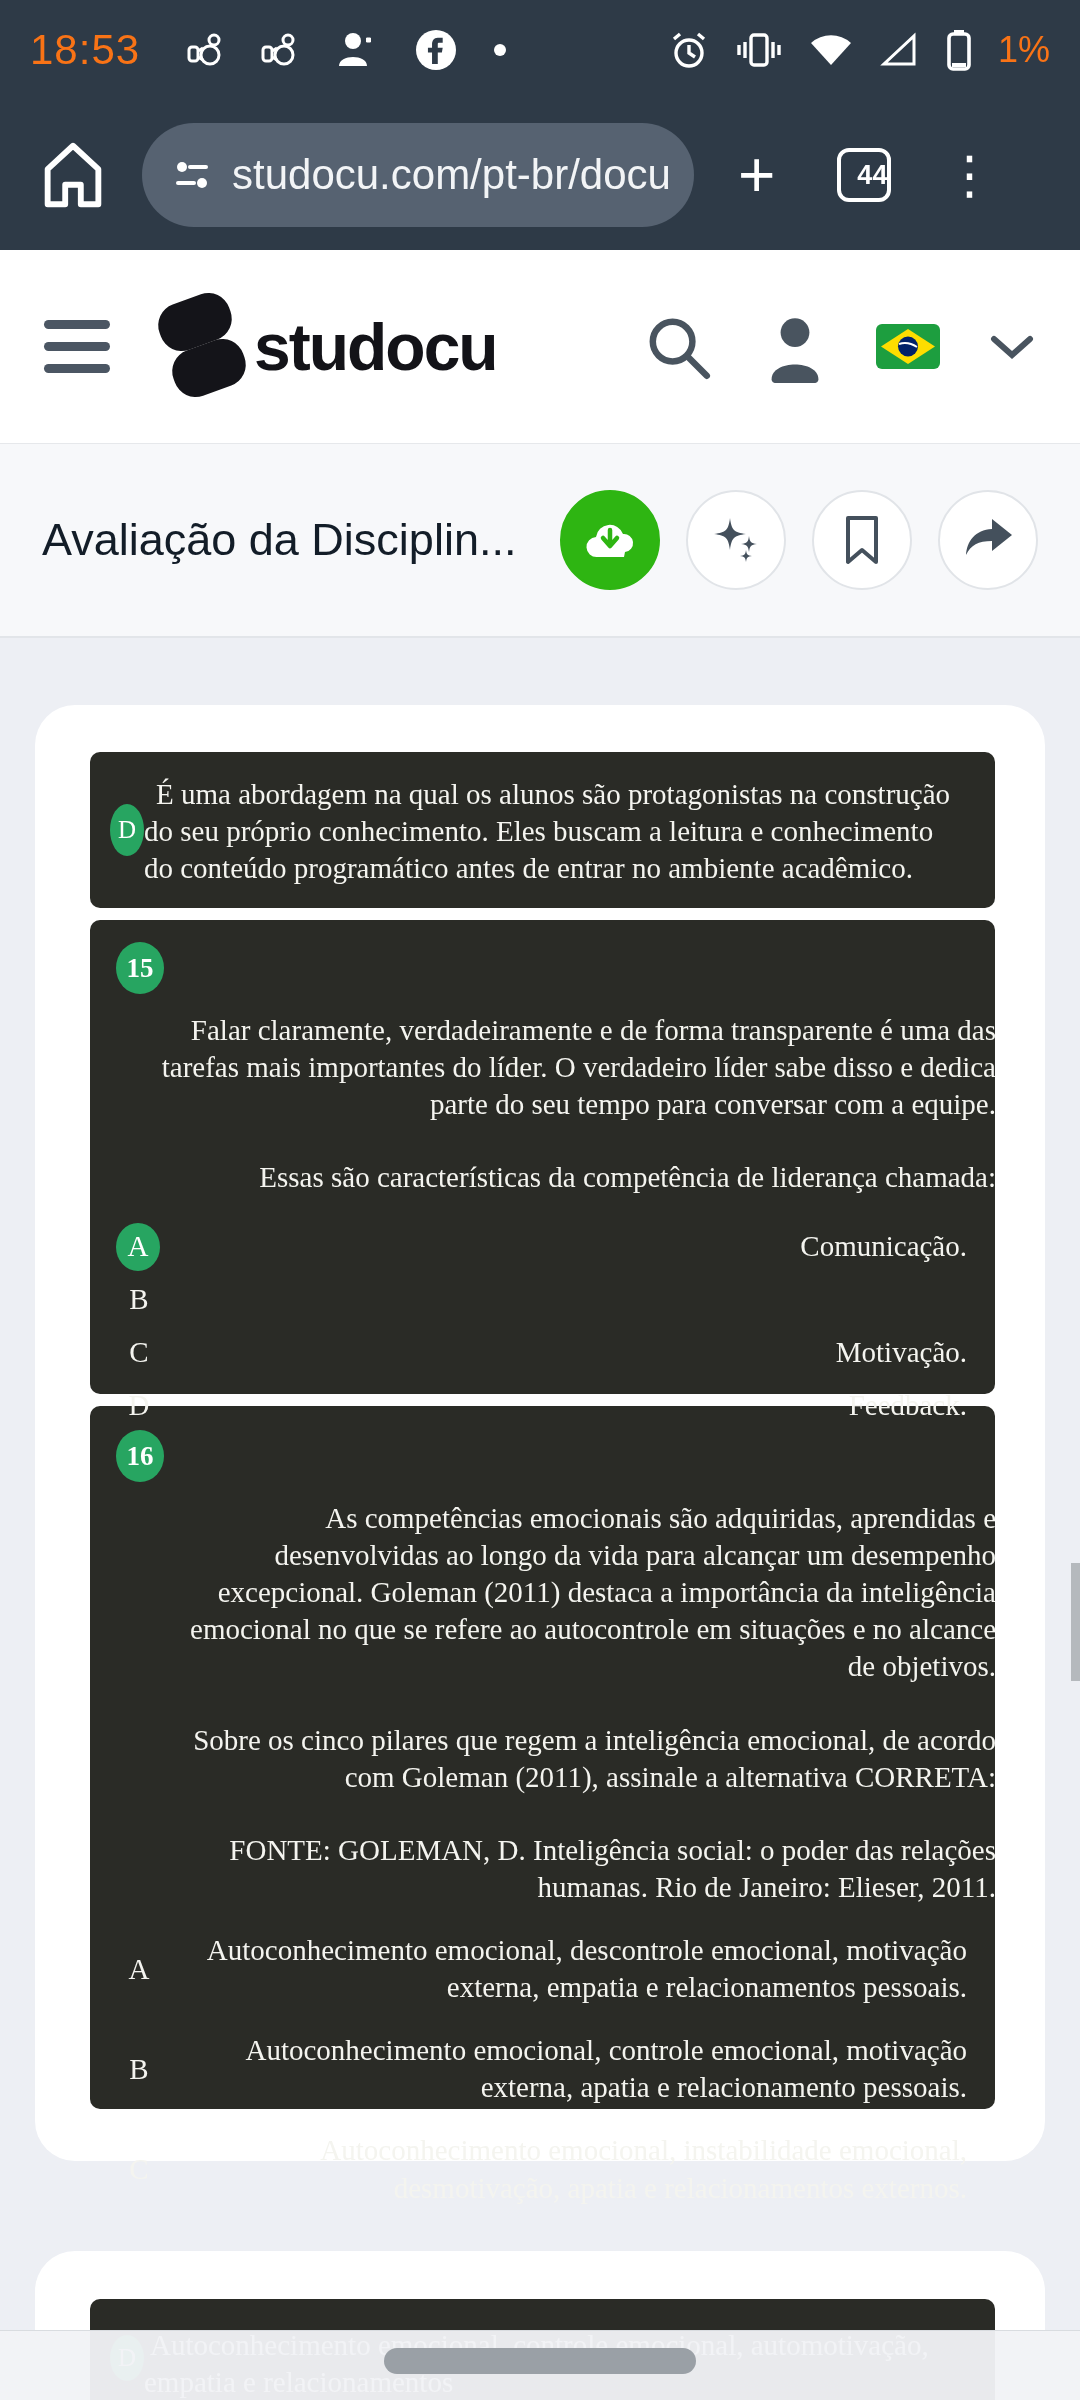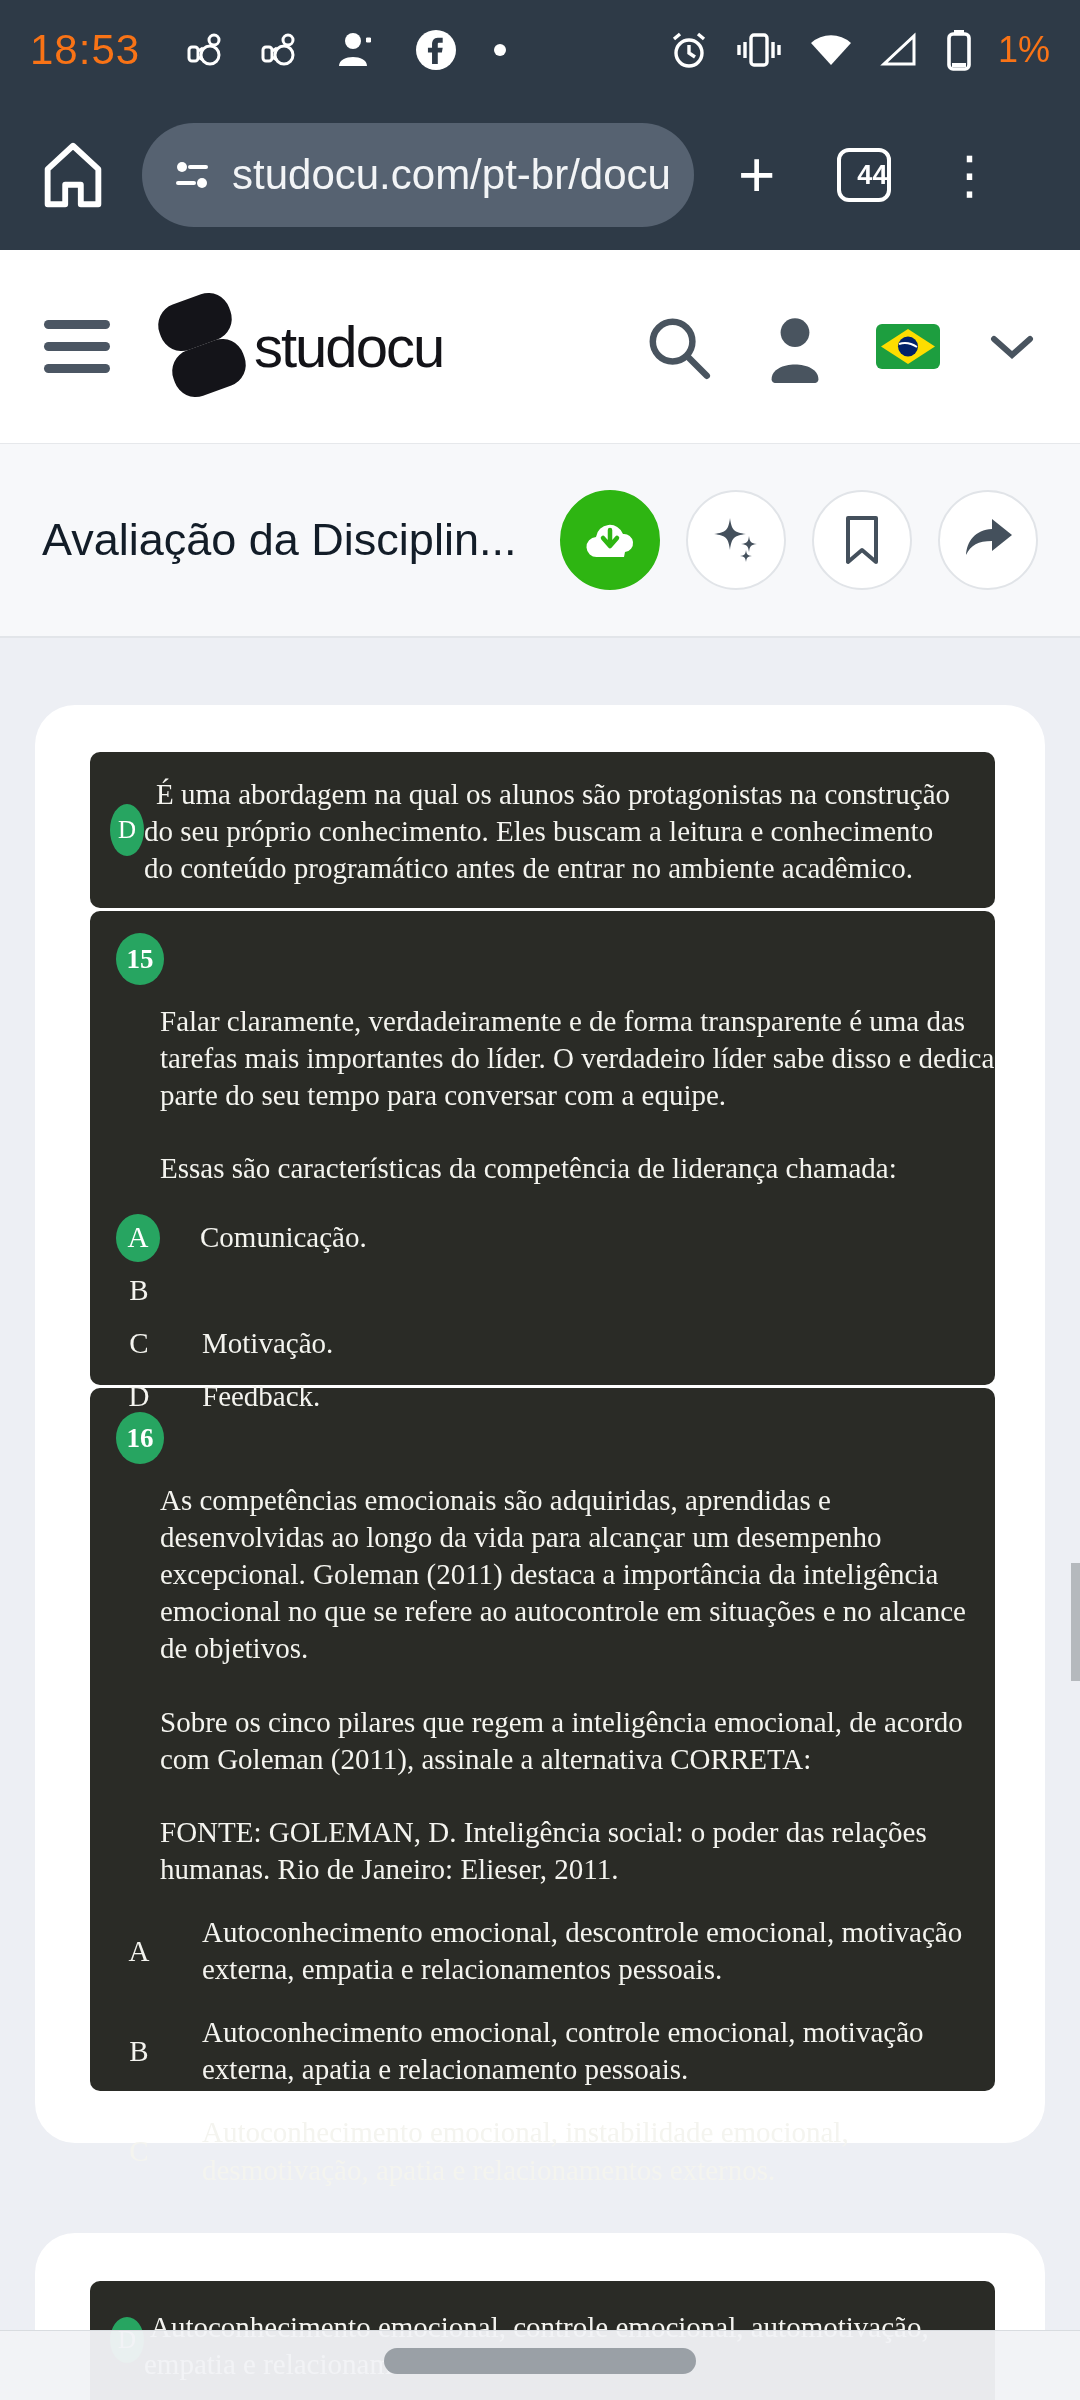--- a/index.html
+++ b/index.html
@@ -31,41 +31,41 @@
   .site-header{position:absolute;left:0;top:250px;width:1080px;height:194px;background:#fff;
     border-bottom:1px solid #e6e8eb;display:flex;align-items:center;padding:0 44px;}
   .hamburger{width:66px;display:flex;flex-direction:column;gap:13px;}
   .hamburger span{height:9px;border-radius:5px;background:#4b5663;}
   .logo{display:flex;align-items:center;margin-left:42px;}
   .logo-mark{position:relative;width:96px;height:122px;}
   .logo-mark i{position:absolute;display:block;background:#141419;border-radius:22px;
     width:74px;height:48px;transform:rotate(-20deg);}
   .logo-mark i.t{left:6px;top:12px;}
   .logo-mark i.b{left:20px;top:58px;}
-  .logo-word{font-size:58px;font-weight:400;color:#131318;letter-spacing:-2px;margin-left:6px;}
+  .logo-word{font-size:66px;font-weight:700;color:#131318;letter-spacing:-2px;margin-left:6px;}
   .header-right{margin-left:auto;display:flex;align-items:center;gap:48px;}
   .flag{width:64px;height:45px;border-radius:6px;overflow:hidden;}
 
   
   .doc-header{position:absolute;left:0;top:444px;width:1080px;height:194px;background:#f7f8fa;
     border-bottom:2px solid #e2e5e9;display:flex;align-items:center;padding:0 42px;}
   .doc-title{font-size:45px;font-weight:500;color:#131d28;width:500px;white-space:nowrap;overflow:hidden;}
   .doc-actions{margin-left:auto;display:flex;align-items:center;gap:26px;}
   .round-btn{width:100px;height:100px;border-radius:50%;display:flex;align-items:center;
     justify-content:center;background:#fff;border:2px solid #e1e4e8;}
   .round-btn.green{background:#2eb512;border-color:#2eb512;}
 
   
   .content{position:absolute;left:0;top:638px;width:1080px;height:1762px;}
   .card{background:#fff;border-radius:40px;margin:0 35px;}
   .card1{margin-top:67px;padding:47px 50px 52px 55px;}
   .card2{margin-top:90px;border-radius:40px 40px 0 0;padding:48px 50px 0 55px;height:210px;}
   .dark{background:#2a2b26;border-radius:10px;color:#f4f4ef;
     font-family:"Liberation Serif",serif;font-size:29px;line-height:1.28;}
-  .dark + .dark{margin-top:3px;}
+  .dark + .dark{margin-top:12px;text-align:right;}
   .s1{height:156px;padding:24px 28px 0 20px;}
   .s2{height:474px;padding:22px 28px 0 26px;}
   .s3{height:703px;padding:24px 28px 0 26px;}
   .s4{height:138px;border-radius:10px 10px 0 0;padding:28px 28px 0 20px;}
   .q-badge{width:48px;height:52px;border-radius:50%;background:#27a561;color:#fff;
     display:flex;align-items:center;justify-content:center;font-weight:bold;font-size:27px;}
   .para{margin:18px 0 0 44px;width:836px;}
   .prompt{margin:36px 0 0 44px;width:836px;}
   .fonte{margin:36px 0 0 44px;width:836px;}
   .opt-list{margin-top:24px;}

